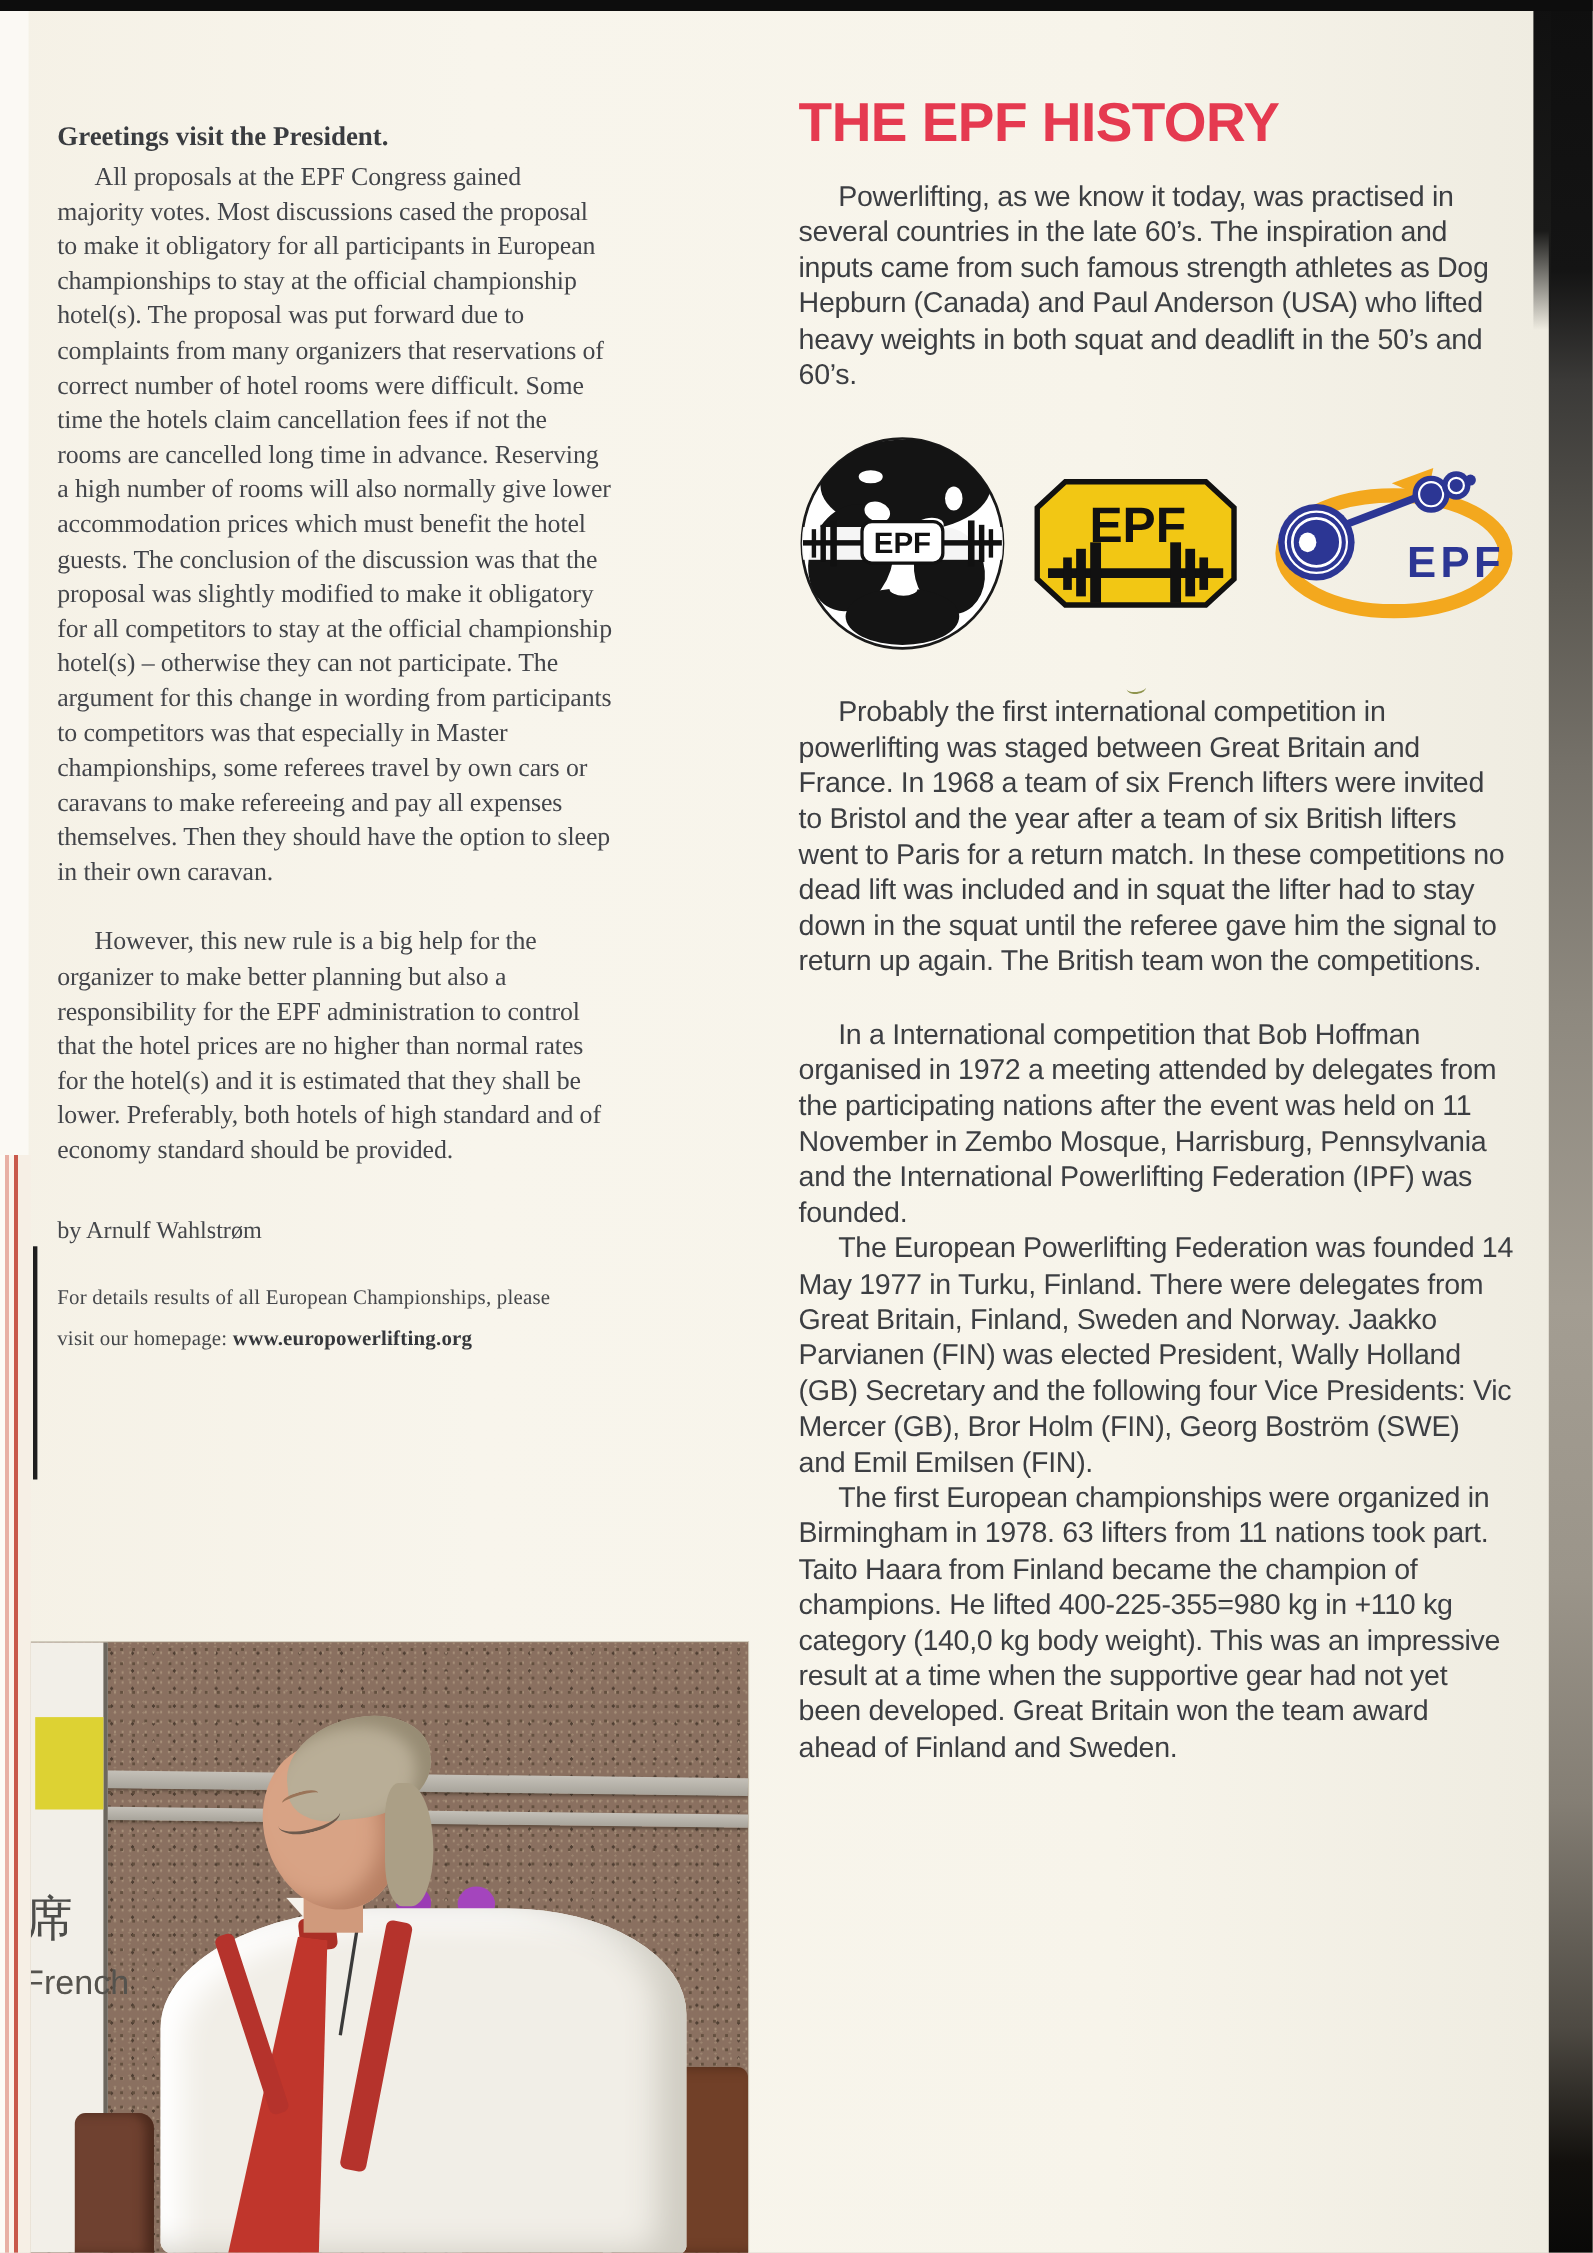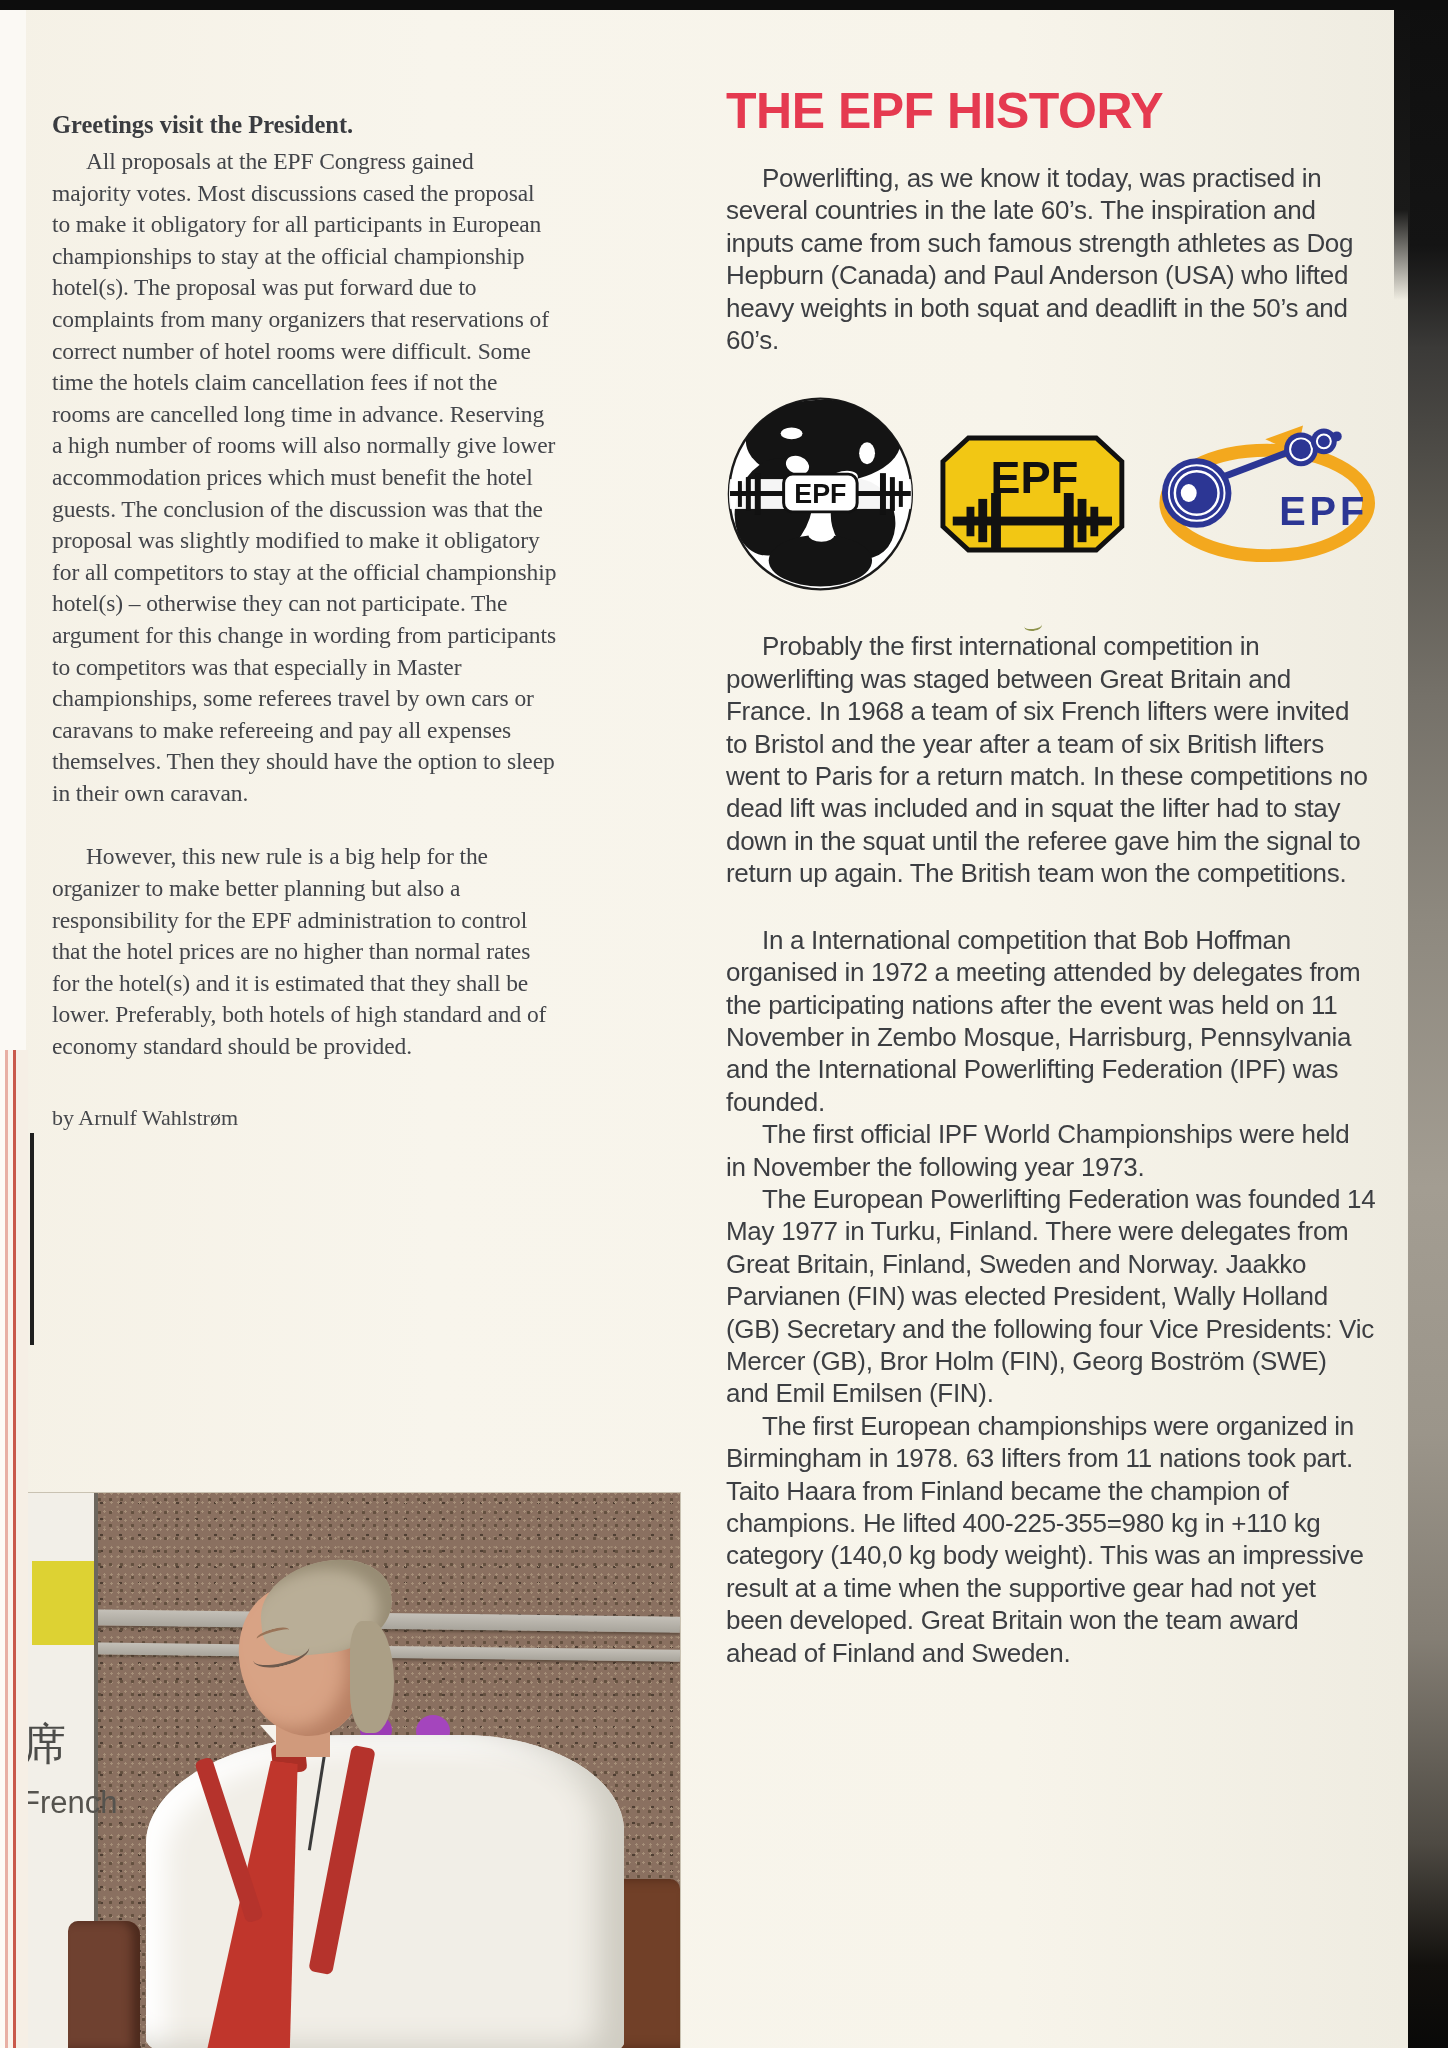--- a/index.html
+++ b/index.html
@@ -108,20 +108,24 @@
 </head>
 <body>
 
 <div class="page">
 
   <div class="col-left">
     <h3 class="greeting">Greetings visit the President.</h3>
     <p class="body indent">All proposals at the EPF Congress gained majority votes. Most discussions cased the proposal to make it obligatory for all participants in European championships to stay at the official championship hotel(s). The proposal was put forward due to complaints from many organizers that reservations of correct number of hotel rooms were difficult. Some time the hotels claim cancellation fees if not the rooms are cancelled long time in advance. Reserving a high number of rooms will also normally give lower accommodation prices which must benefit the hotel guests. The conclusion of the discussion was that the proposal was slightly modified to make it obligatory for all competitors to stay at the official championship hotel(s) – otherwise they can not participate. The argument for this change in wording from participants to competitors was that especially in Master championships, some referees travel by own cars or caravans to make refereeing and pay all expenses themselves. Then they should have the option to sleep in their own caravan.</p>
     <p class="body indent" style="margin-top:32px">However, this new rule is a big help for the organizer to make better planning but also a responsibility for the EPF administration to control that the hotel prices are no higher than normal rates for the hotel(s) and it is estimated that they shall be lower. Preferably, both hotels of high standard and of economy standard should be provided.</p>
     <p class="byline">by Arnulf Wahlstrøm</p>
+    <div class="note">
+      <span>For details results of all European Championships, please</span><br>
+      <span>visit our homepage: </span><span class="url">www.europowerlifting.org</span>
+    </div>
   </div>
 
   <div class="col-right">
     <h1 class="epf-title">THE EPF HISTORY</h1>
     <p class="body first indent">Powerlifting, as we know it today, was practised in several countries in the late 60’s. The inspiration and inputs came from such famous strength athletes as Dog Hepburn (Canada) and Paul Anderson (USA) who lifted heavy weights in both squat and deadlift in the 50’s and 60’s.</p>
 
     <div class="logos">
 
       <svg width="190" height="198" viewBox="0 0 190 198">
         <defs>
@@ -181,21 +185,20 @@
         <circle cx="152" cy="26" r="11" fill="none" stroke="#ffffff" stroke-width="2"></circle>
         <circle cx="175" cy="18" r="13" class="lg-blue"></circle>
         <circle cx="175" cy="18" r="7" fill="none" stroke="#ffffff" stroke-width="2"></circle>
         <circle cx="188" cy="13" r="5" class="lg-blue"></circle>
         <text x="130" y="102" font-family="Liberation Sans,sans-serif" font-weight="bold" font-size="40" letter-spacing="4" class="lg-blue">EPF</text>
       </svg>
     </div>
 
     <p class="body indent">Probably the first international competition in powerlifting was staged between Great Britain and France. In 1968 a team of six French lifters were invited to Bristol and the year after a team of six British lifters went to Paris for a return match. In these competitions no dead lift was included and in squat the lifter had to stay down in the squat until the referee gave him the signal to return up again. The British team won the competitions.</p>
     <p class="body indent gap">In a International competition that Bob Hoffman organised in 1972 a meeting attended by delegates from the participating nations after the event was held on 11 November in Zembo Mosque, Harrisburg, Pennsylvania and the International Powerlifting Federation (IPF) was founded.</p>
-    <p class="body indent">The first official IPF World Championships were held in November the following year 1973.</p>
     <p class="body indent">The European Powerlifting Federation was founded 14 May 1977 in Turku, Finland. There were delegates from Great Britain, Finland, Sweden and Norway. Jaakko Parvianen (FIN) was elected President, Wally Holland (GB) Secretary and the following four Vice Presidents: Vic Mercer (GB), Bror Holm (FIN), Georg Boström (SWE) and Emil Emilsen (FIN).</p>
     <p class="body indent">The first European championships were organized in Birmingham in 1978. 63 lifters from 11 nations took part. Taito Haara from Finland became the champion of champions. He lifted 400-225-355=980 kg in +110 kg category (140,0 kg body weight). This was an impressive result at a time when the supportive gear had not yet been developed. Great Britain won the team award ahead of Finland and Sweden.</p>
   </div>
 
   <div class="squiggle"></div>
 
   <div class="photo">
     <div class="ph-wall"></div>
     <div class="ph-stripe s1"></div>
     <div class="ph-stripe s2"></div>

